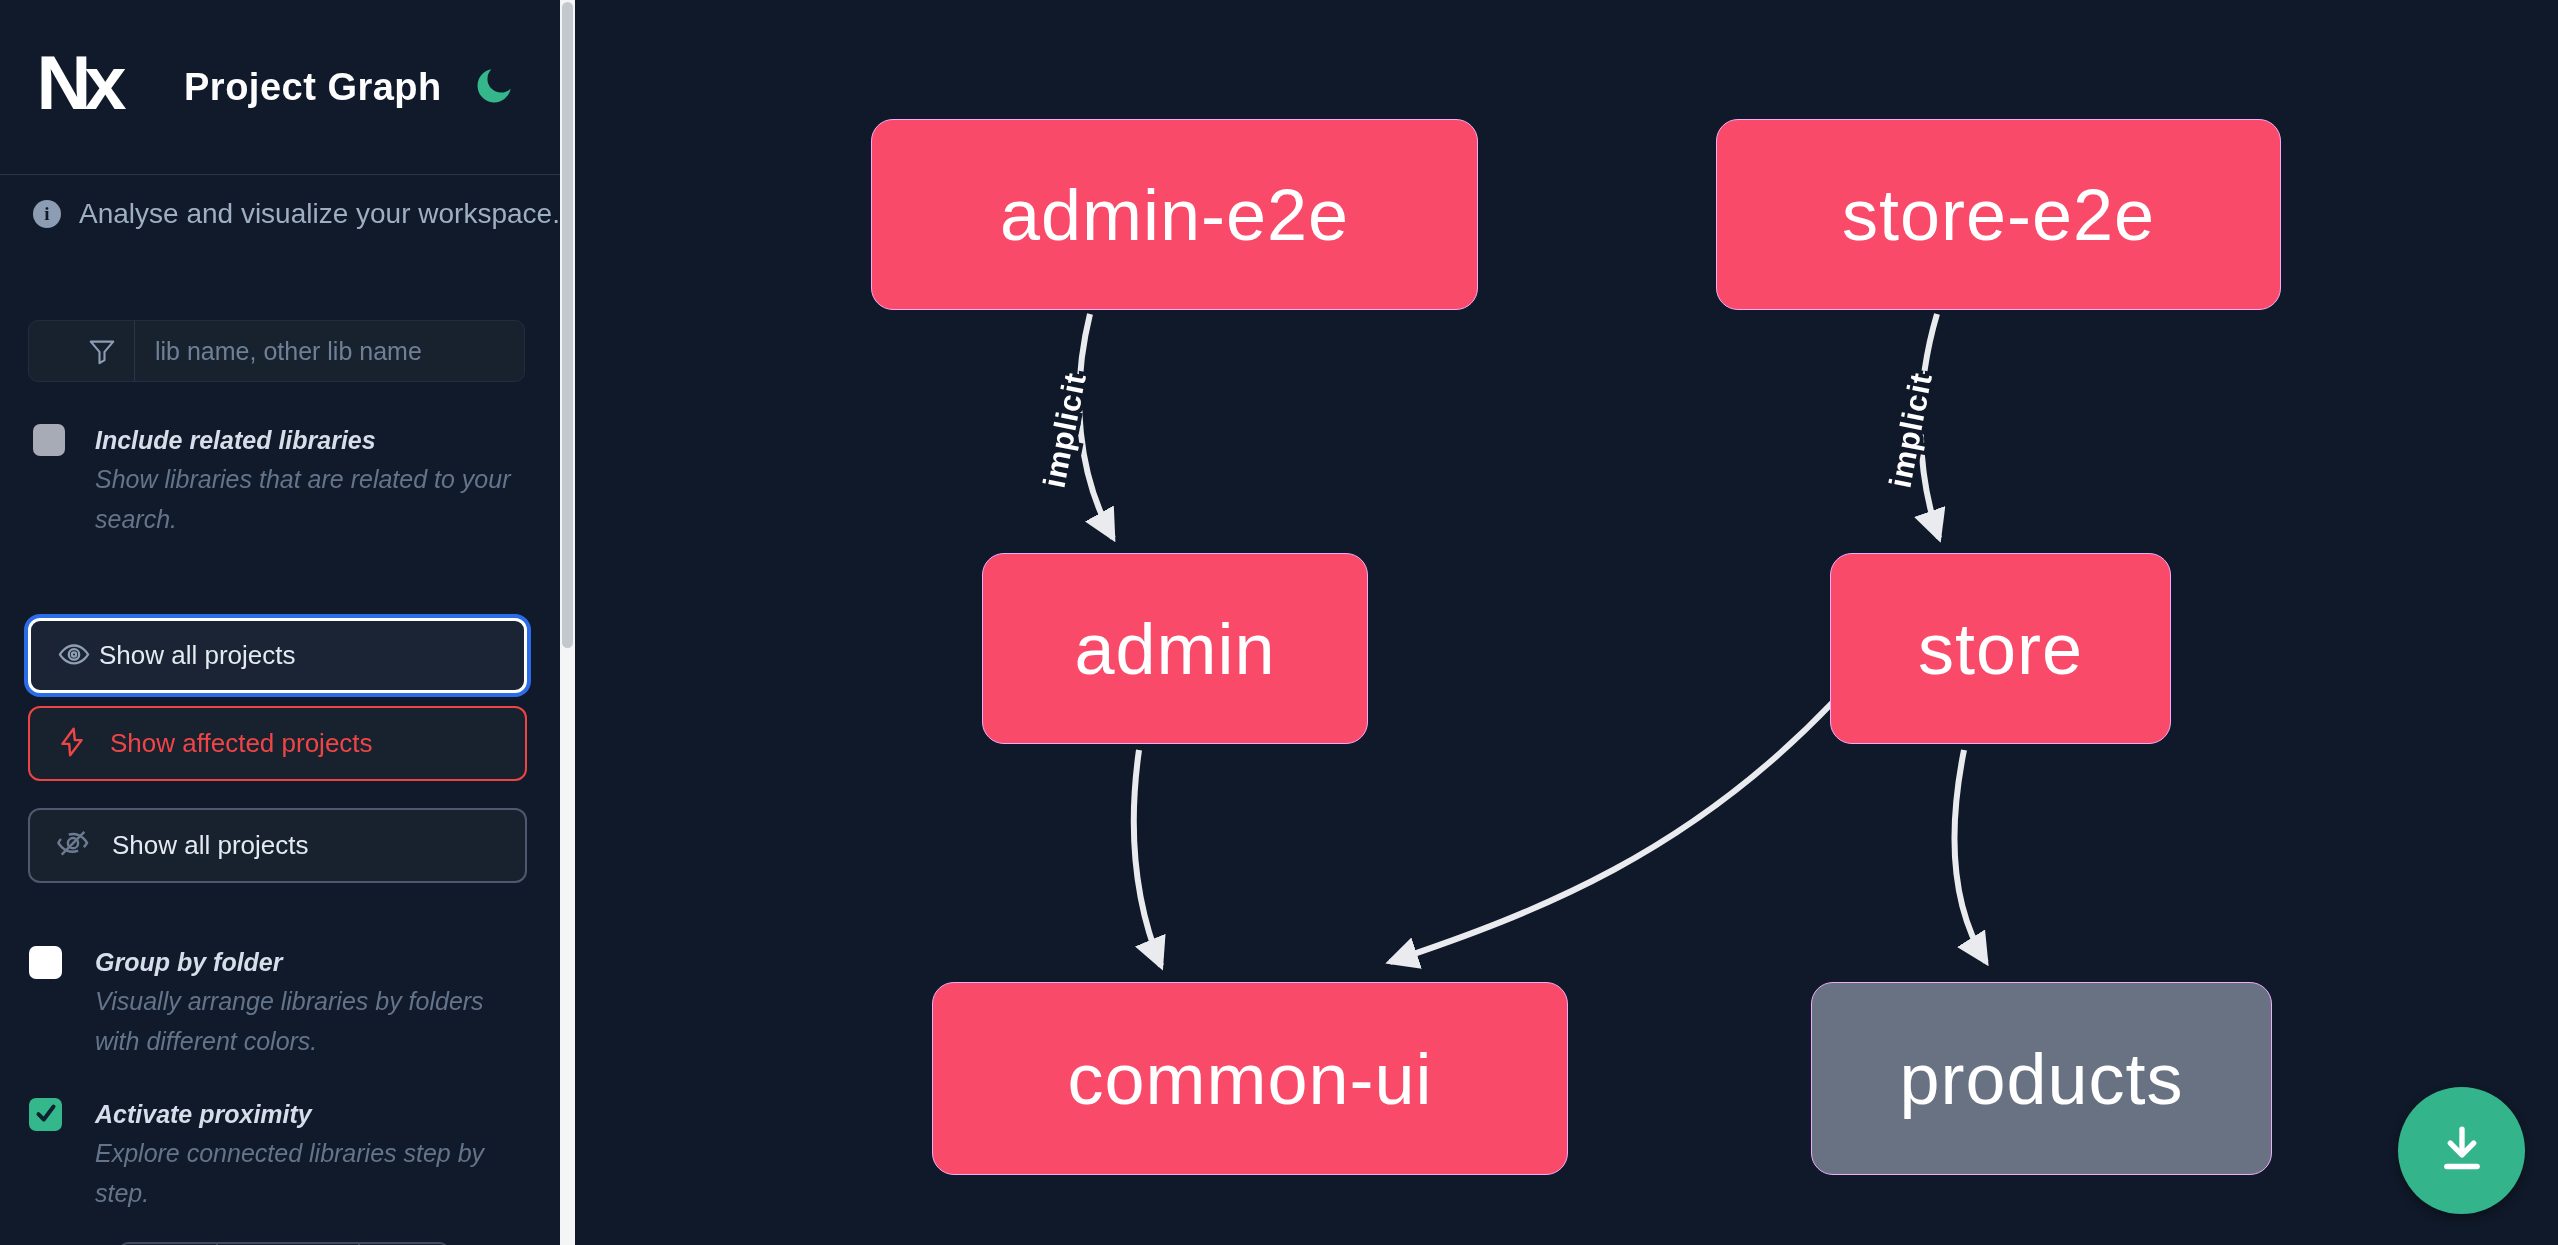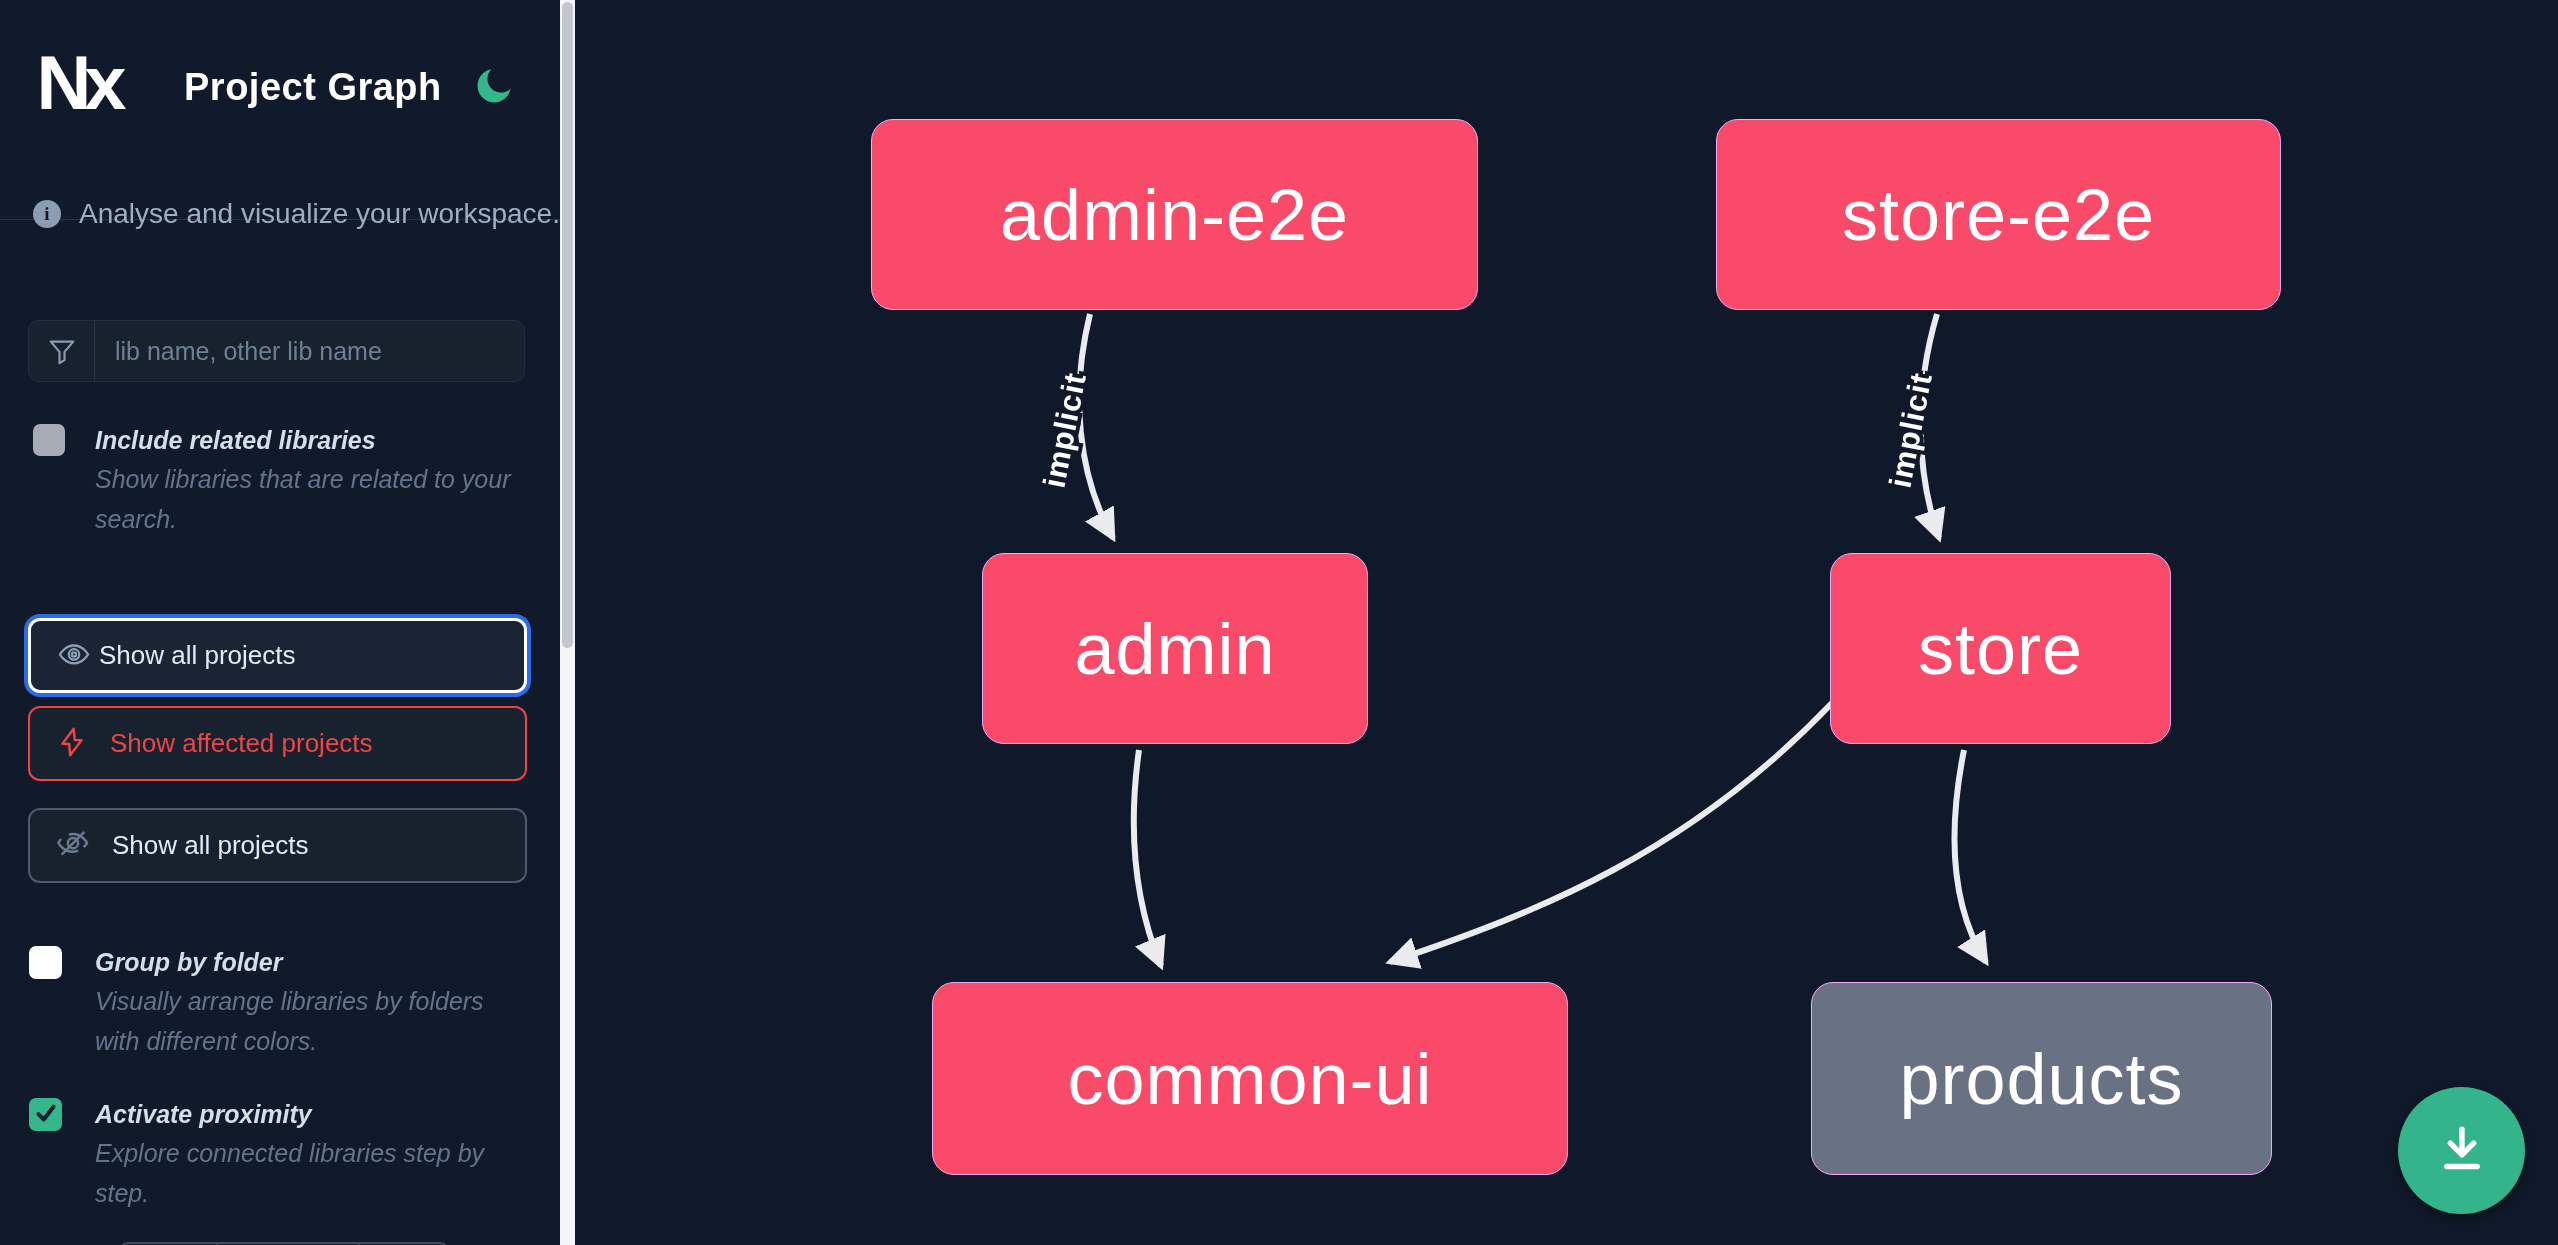--- a/index.html
+++ b/index.html
@@ -1,33 +1,33 @@
 <!DOCTYPE html>
 <html><head>
 <meta charset="utf-8">
 <style>
   * { margin:0; padding:0; box-sizing:border-box; }
   html,body { width:2558px; height:1245px; overflow:hidden; }
   body { font-family:"Liberation Sans", sans-serif; background:#101929; position:relative; }
 
   
   .sidebar { position:absolute; left:0; top:0; width:560px; height:1245px; background:#111a2b; }
-  .sb-header { position:absolute; left:0; top:0; width:560px; height:220px; border-bottom:1px solid #2a3447; }
+  .sb-header { position:absolute; left:0; top:0; width:560px; height:175px; border-bottom:1px solid #2a3447; }
   .nx-logo { position:absolute; left:28px; top:32px; width:100px; height:100px; display:flex; align-items:center; justify-content:center;
              color:#fff; font-size:76px; font-weight:800; letter-spacing:-7px; font-style:normal; }
   .app-title { position:absolute; left:184px; top:66px; font-size:38px; font-weight:700; color:#fdfdfe; letter-spacing:.5px; }
   .theme-toggle { position:absolute; left:472px; top:64px; width:44px; height:44px; cursor:pointer; }
 
   .info-row { position:absolute; left:33px; top:198px; display:flex; align-items:center; gap:18px; }
   .info-icon { width:28px; height:28px; border-radius:50%; background:#8b9cb3; color:#111a2b; font-weight:700;
                display:flex; align-items:center; justify-content:center; font-size:19px; font-family:"Liberation Serif", serif; flex:0 0 auto; }
   .tagline { font-size:28px; color:#9fafc3; }
 
   .search-box { position:absolute; left:28px; top:320px; width:497px; height:62px; background:#18222f; border:1px solid #222d3f;
-                border-radius:10px; display:flex; align-items:stretch; overflow:hidden; }
+                border-radius:10px; display:flex; align-items:stretch; overflow:hidden;padding-left:40px; }
   .search-icon-cell { width:66px; display:flex; align-items:center; justify-content:center; border-right:1px solid #2a3547; flex:0 0 auto; }
   .search-box input { flex:1; background:transparent; border:none; outline:none; color:#d6dee9; font-size:25px; padding:0 20px;
                       font-family:"Liberation Sans", sans-serif; }
   .search-box input::placeholder { color:#6f8096; }
 
   .check-row { position:absolute; left:29px;font-style:italic; }
   .check-box { position:absolute; left:0; top:0; width:33px; height:33px; border-radius:7px; }
   .check-box.gray { background:#a6abb5; left:4px; width:32px; height:32px; }
   .check-box.white { background:#ffffff; }
   .check-box.green { background:#35b78c; display:flex; align-items:center; justify-content:center; }

